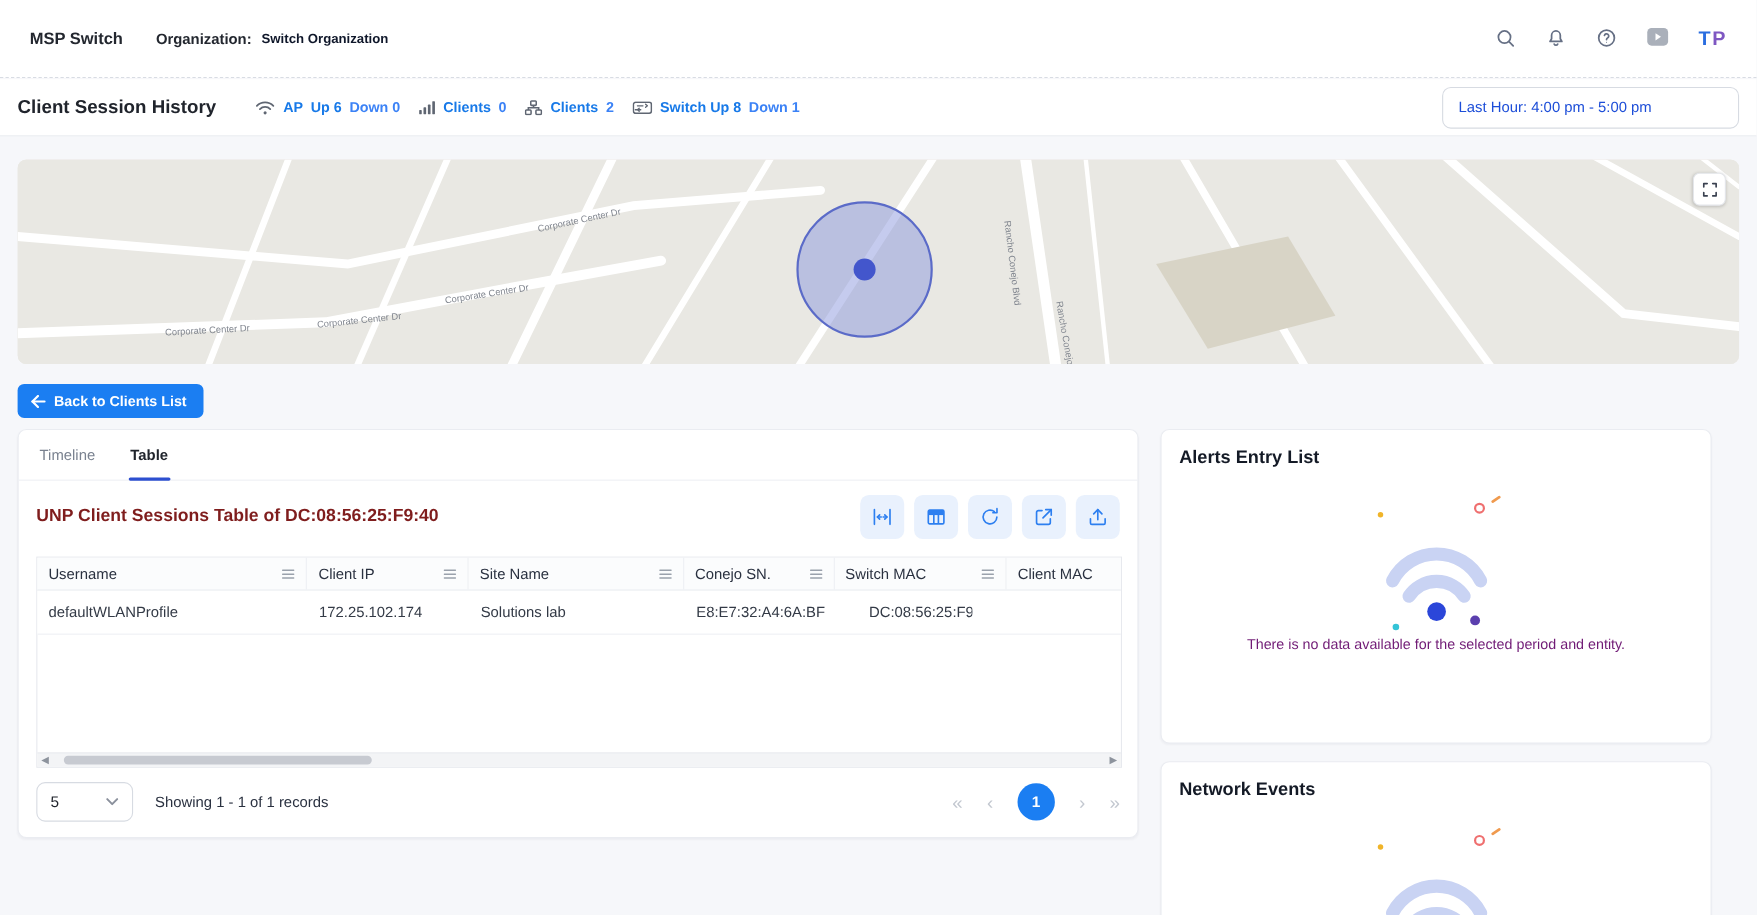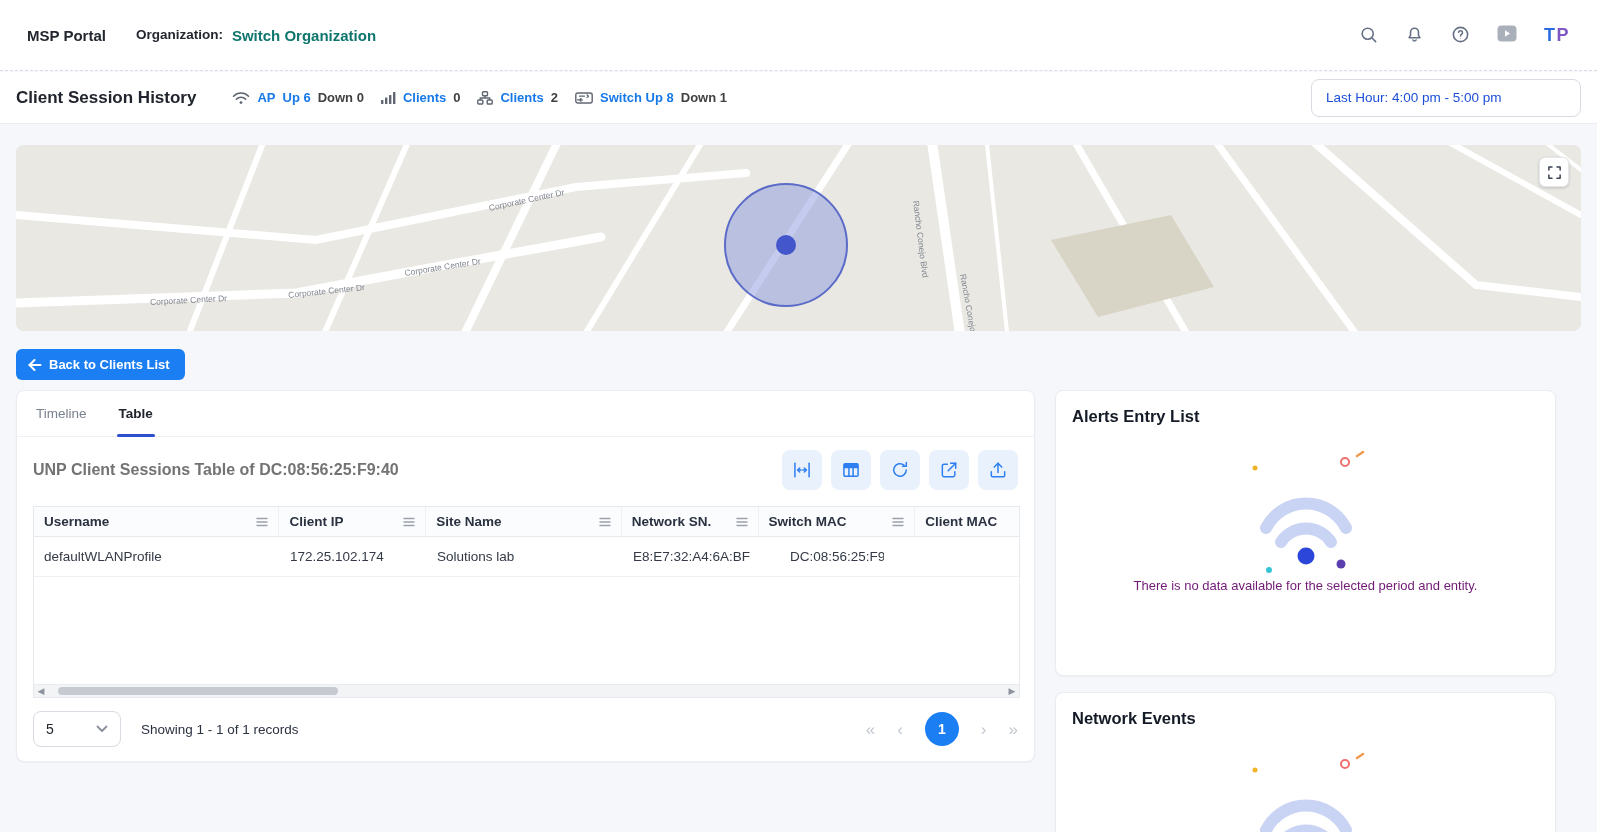--- a/index.html
+++ b/index.html
@@ -6,32 +6,32 @@
   html,body { width:1597px; height:832px; overflow:hidden; }
   body { font-family:"Liberation Sans",sans-serif; background:#f6f7fa; position:relative; color:#333a46; }
   svg { display:block; }
 
   
   .topbar { position:absolute; top:0; left:0; right:0; height:71px; background:#fff;
             border-bottom:1px dashed #d8dce3; display:flex; align-items:center; padding:0 27px; z-index:5; }
   .brand { font-size:15px; font-weight:700; color:#23272f; }
   .org { margin-left:30px; display:flex; gap:9px; align-items:flex-start; }
   .org-label { font-size:13.5px; font-weight:700; color:#23272f; }
-  .org-link { font-size:15px; font-weight:700; color:#0f766e; cursor:pointer; text-decoration:none; }
+  .org-link { font-size:12px; font-weight:700; color:#0f172a; cursor:pointer; text-decoration:none; }
   .topbar-right { margin-left:auto; display:flex; align-items:flex-start; gap:27px; }
   .tb-icon { cursor:pointer; display:flex; }
   .avatar { font-size:18px; font-weight:700; letter-spacing:1.5px; cursor:pointer; }
   .avatar .av-t { color:#2a6de0; } .avatar .av-p { color:#7e57c2; }
 
   
   .subheader { position:absolute; top:72px; left:0; right:0; height:52px; background:#fff;
                border-bottom:1px solid #e9ebf0; display:flex; align-items:center; padding:0 16px; z-index:4;text-align:center; }
   .page-title { font-size:17px; font-weight:700; color:#20242c; }
   .status-row { display:flex; align-items:center; gap:7px; margin-left:26px; font-size:13px; font-weight:700; }
-  .st-blue { color:#1779e8; } .st-navy { color:#404040; }
+  .st-blue { color:#1779e8; } .st-navy { color:#3b82f6; }
   .st-icon { display:flex; margin-left:10px; }
   .time-range { margin-left:auto; width:270px; height:38px; border:1px solid #d7dbe2; border-radius:8px;
                 background:#fff; display:flex; align-items:center; padding:0 14px; font-size:13.5px;
                 color:#1d4ed8; cursor:pointer; }
 
   
   .map { position:absolute; top:145px; left:16px; width:1565px; height:186px; border-radius:8px;
          overflow:hidden; background:#e9e8e3; cursor:grab; }
   .maplabel { position:absolute; font-size:8.5px; color:#81868f; white-space:nowrap; pointer-events:none; }
   .fullscreen-btn { position:absolute; top:12px; right:12px; width:30px; height:30px; background:#fff;
@@ -52,31 +52,31 @@
 
   
   .tabs { display:flex; gap:32px; padding:0 19px; height:46px; align-items:flex-end; border-bottom:1px solid #eef0f4; }
   .tab { font-size:13.5px; color:#7a8290; cursor:pointer; height:100%; display:flex; align-items:center; position:relative; }
   .tab.active { color:#20242c; font-weight:700; }
   .tab.active::after { content:""; position:absolute; left:-2px; right:-2px; bottom:-1px; height:3px;
                        background:#2d4fd0; border-radius:2px; }
 
   
   .card-head { display:flex; align-items:center; padding:13px 16px 6px; }
-  .card-title { font-size:16px; font-weight:700; color:#737373; }
+  .card-title { font-size:16px; font-weight:700; color:#7f1d1d; }
   .tool-btns { margin-left:auto; display:flex; gap:9px; }
   .tool-btn { width:40px; height:40px; border-radius:8px; background:#e9f1fd; border:none; display:flex;
               align-items:center; justify-content:center; cursor:pointer; }
 
   
   .table-wrap { position:absolute; top:115px; left:16px; width:987px; height:192px;
                 border:1px solid #e7e9ee; display:flex; flex-direction:column; background:#fff; }
   .thead { display:flex; height:30px; background:#fbfcfd; border-bottom:1px solid #e7e9ee; flex:0 0 auto; }
   .th { display:flex; align-items:center; justify-content:space-between; padding:0 10px; font-size:13.5px;
-        font-weight:700; color:#2a3140; border-right:1px solid #eef0f4; cursor:pointer; overflow:hidden; white-space:nowrap; }
+        font-weight:400; color:#2a3140; border-right:1px solid #eef0f4; cursor:pointer; overflow:hidden; white-space:nowrap; }
   .th:last-child { border-right:none; }
   .trow { display:flex; height:40px; border-bottom:1px solid #eef0f4; background:#fff; flex:0 0 auto; cursor:pointer; }
   .td { display:flex; align-items:center; padding:0 10px; font-size:13.5px; color:#333a46;
         white-space:nowrap; overflow:hidden; }
   .cw0{width:246px}.cw1{width:147px}.cw2{width:196px}.cw3{width:137px}.cw4{width:157px}.cw5{width:104px}
   .tfiller { flex:1; }
   .hscroll { height:13px; background:#f3f4f6; border-top:1px solid #e9ebef; position:relative; flex:0 0 auto; }
   .hs-arrow { position:absolute; top:0; width:14px; height:12px; color:#8d939d; font-size:9px; display:flex;
               align-items:center; justify-content:center; cursor:pointer; }
   .hs-arrow.left{left:0} .hs-arrow.right{right:0}
@@ -97,21 +97,21 @@
   
   .panel-title { font-size:16.5px; font-weight:700; color:#141a26; padding:16px 16px 0; }
   .empty-illustration { display:flex; justify-content:center; margin-top:22px; }
   .empty-title { text-align:center; font-size:14.5px; font-weight:700; color:#1b2230; margin-top:12px; }
   .empty-msg { text-align:center; font-size:13px; color:#701a75; margin-top:0; padding:0 20px; }
 </style>
 </head>
 <body>
 
 <header class="topbar">
-  <div class="brand">MSP Portal</div>
+  <div class="brand">MSP Switch</div>
   <div class="org">
     <span class="org-label">Organization:</span>
     <a class="org-link">Switch Organization</a>
   </div>
   <div class="topbar-right">
     <span class="tb-icon">
       <svg width="19" height="19" viewBox="0 0 24 24" fill="none" stroke="#667085" stroke-width="2" stroke-linecap="round">
           <circle cx="11" cy="11" r="7"></circle>
           <line x1="16.5" y1="16.5" x2="21" y2="21"></line>
         </svg>
@@ -327,21 +327,21 @@
       </div>
       <div class="th cw2">
         <span>Site Name</span>
         <span>
             <svg width="12" height="10" viewBox="0 0 12 10" stroke="#9aa1ac" stroke-width="1.4" stroke-linecap="round">
               <path d="M1 1.5h10M1 5h10M1 8.5h10"></path>
             </svg>
           </span>
       </div>
       <div class="th cw3">
-        <span>Network SN.</span>
+        <span>Conejo SN.</span>
         <span>
             <svg width="12" height="10" viewBox="0 0 12 10" stroke="#9aa1ac" stroke-width="1.4" stroke-linecap="round">
               <path d="M1 1.5h10M1 5h10M1 8.5h10"></path>
             </svg>
           </span>
       </div>
       <div class="th cw4">
         <span>Switch MAC</span>
         <span>
             <svg width="12" height="10" viewBox="0 0 12 10" stroke="#9aa1ac" stroke-width="1.4" stroke-linecap="round">

